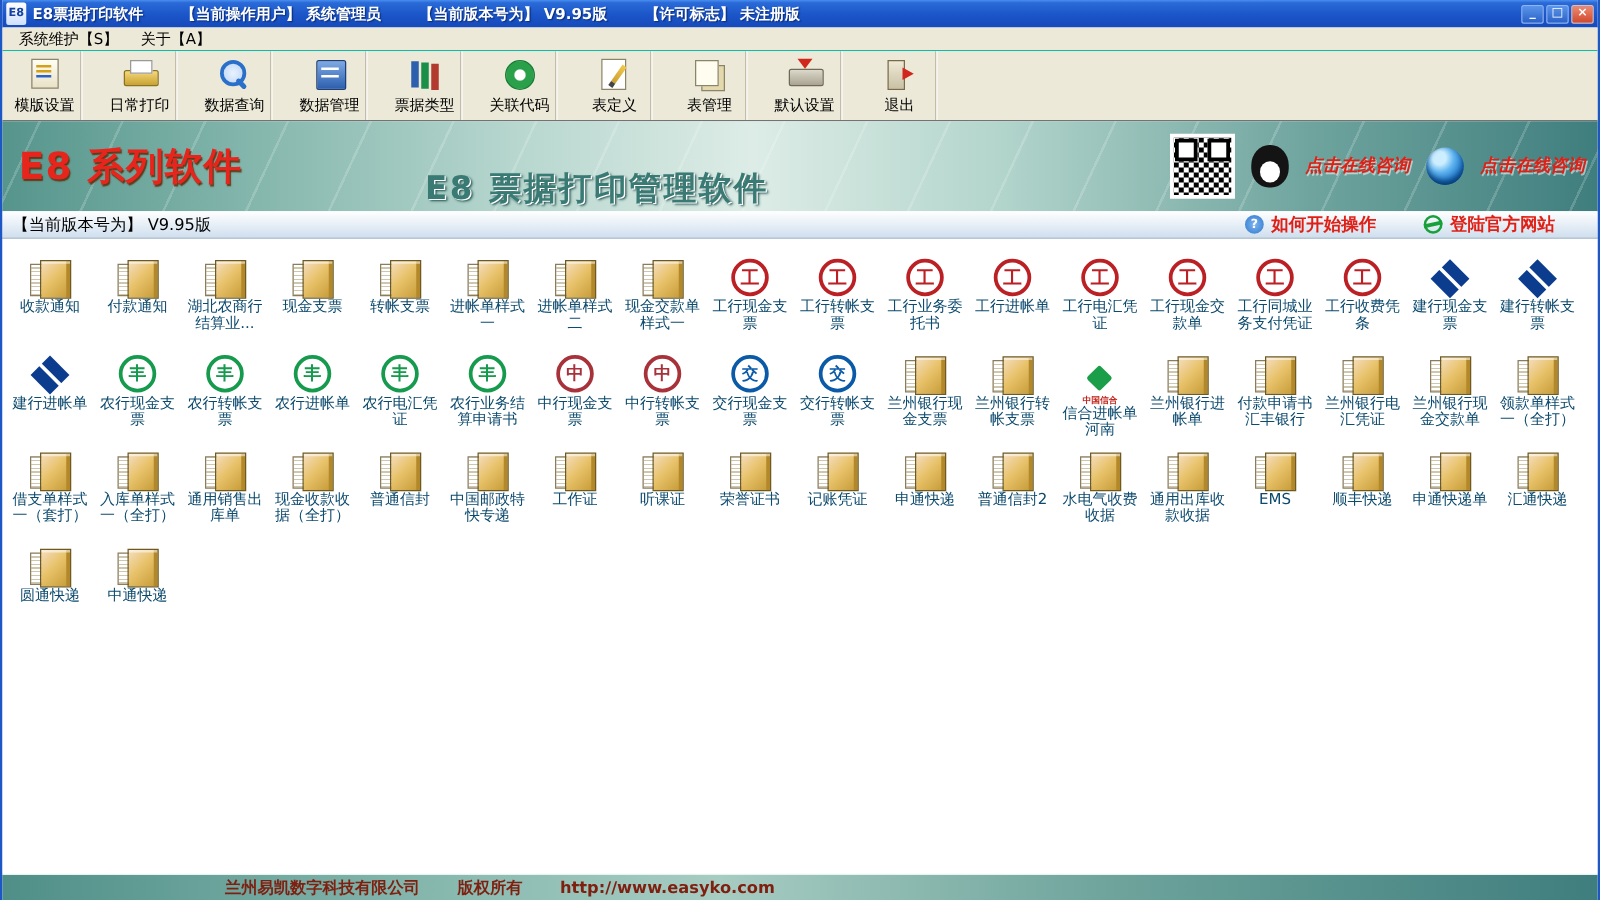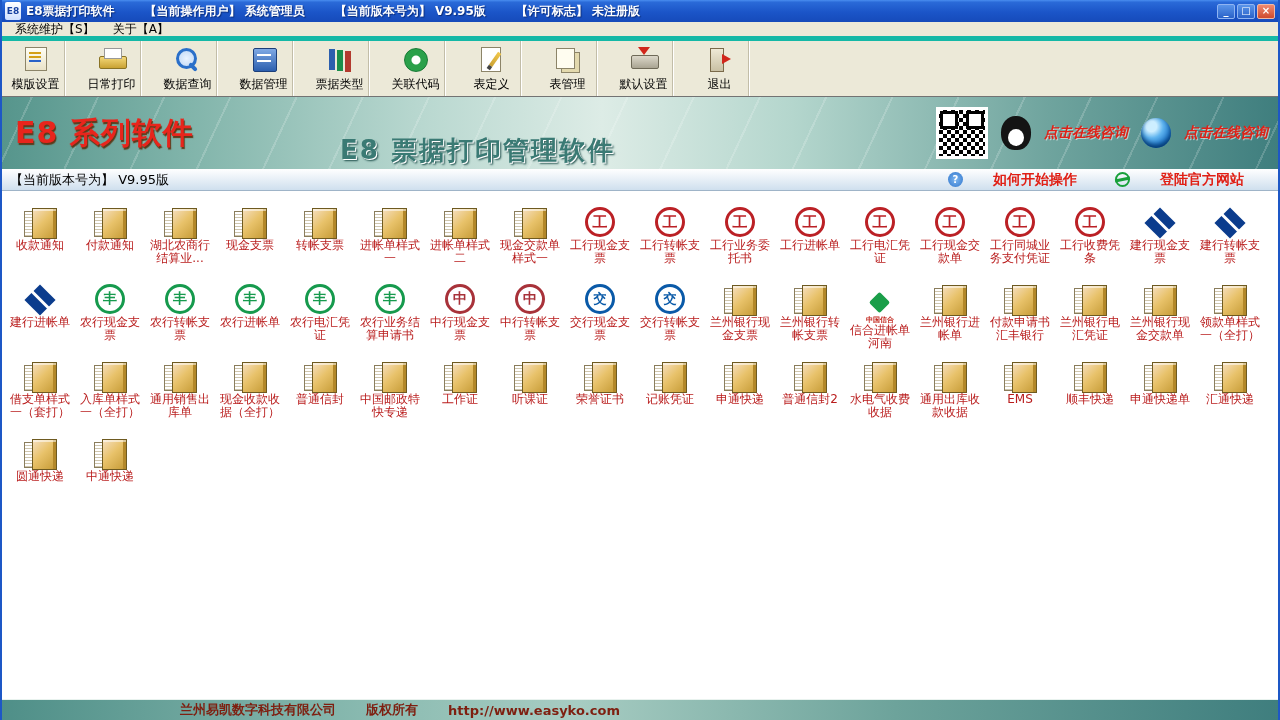--- a/index.html
+++ b/index.html
@@ -17,21 +17,21 @@
     border-radius:2px; margin-right:5px; }
   .title-text { flex:1; display:flex; gap:30px; color:#fff; font-weight:bold; font-size:12px;
     white-space:nowrap; overflow:hidden; text-shadow:1px 1px 1px #0b2d7a; }
   .win-controls { display:flex; gap:2px; }
   .winbtn { width:18px; height:15px; display:flex; align-items:center; justify-content:center;
     color:#fff; font-size:10px; font-weight:bold; border:1px solid #8fb4f2; border-radius:2px;
     background:linear-gradient(#5a95ea,#2a62c8); cursor:default; line-height:1; }
   .winbtn.close { background:linear-gradient(#ef8a70,#cf4a2e); border-color:#f0b9a6; }
 
   
-  .menubar { height:19px; flex:0 0 19px; background:#ece9d8; border-bottom:5px solid #14b8a6;
+  .menubar { height:19px; flex:0 0 19px; background:#ece9d8; border-bottom:1px solid #14b8a6;
     display:flex; align-items:center; padding-left:4px; }
   .menu-item { padding:2px 9px; color:#000; cursor:default; }
 
   
   .toolbar { height:56px; flex:0 0 56px; background:#ece9d8; border-bottom:1px solid #737373;
     display:flex; align-items:stretch; padding-left:5px;gap:18px; }
   .tbtn { width:58px; display:flex; flex-direction:column; align-items:center; justify-content:center;
     gap:3px; border-right:1px solid #c2bda8; box-shadow:1px 0 0 #ffffff; cursor:default; }
   .tlabel { font-size:12px; color:#000; }
   .ti { width:30px; height:28px; position:relative; display:block; }
@@ -83,28 +83,28 @@
   .infobar { height:22px; flex:0 0 22px; background:linear-gradient(180deg,#ffffff,#cfdfee);
     border-bottom:1px solid #9fb4c8; display:flex; align-items:center; padding:0 8px; position:relative; }
   .version-text { font-size:13px; color:#000; }
   .infobar-right { position:absolute; right:34px; display:flex; gap:38px; align-items:center; }
   .ib-group { display:flex; gap:6px; align-items:center; }
   .help-icon { width:15px; height:15px; border-radius:50%; background:radial-gradient(#7fb7f0,#2d74cc);
     color:#fff; font-size:10px; font-weight:bold; display:flex; align-items:center; justify-content:center; }
   .help-icon::after { content:"?"; }
   .globe-icon { width:15px; height:15px; border-radius:50%; border:2px solid #18a03a; position:relative; }
   .globe-icon::after { content:""; position:absolute; left:-2px; top:4px; width:15px; height:3px; background:#18a03a; transform:rotate(-12deg); }
-  .info-link { color:#e02016; font-size:14px; font-weight:bold; cursor:default; white-space:nowrap;margin-left:24px; }
+  .info-link { color:#e02016; font-size:14px; font-weight:bold; cursor:default; white-space:nowrap; }
 
   
   .desktop { flex:1; background:#fff; display:flex; flex-wrap:wrap; align-content:flex-start;
     padding:12px 3px 0 3px; overflow:hidden; }
   .cell { width:70px; height:77px; display:flex; flex-direction:column; align-items:center; cursor:default; }
   .di-wrap { height:34px; display:flex; align-items:flex-end; justify-content:center; margin-bottom:2px; }
-  .dlabel { width:66px; font-size:12px; line-height:13px; color:#b91c1c; text-align:center; word-break:break-all; }
+  .dlabel { width:66px; font-size:12px; line-height:13px; color:#0c4a6e; text-align:center; word-break:break-all; }
   .icon-sub { font-size:7px; line-height:8px; color:#c2251c; font-weight:bold; }
   .icon-sub:empty { display:none; }
 
   .dicon { display:inline-block; position:relative; }
   .icon-book { width:34px; height:29px; }
   .icon-book::before { content:""; position:absolute; left:1px; top:3px; width:9px; height:24px;
     background:repeating-linear-gradient(180deg,#ffffff 0 2px,#cfc6ae 2px 3px); border:1px solid #8a7d5c; }
   .icon-book::after { content:""; position:absolute; left:9px; top:0; width:23px; height:29px;
     background:linear-gradient(135deg,#f5debf 0%,#e8c26a 45%,#c59a35 100%);
     border:1px solid #6e5a20; box-shadow:inset 0 2px 0 #ffffff88, inset -3px 0 0 #b3882a; }

